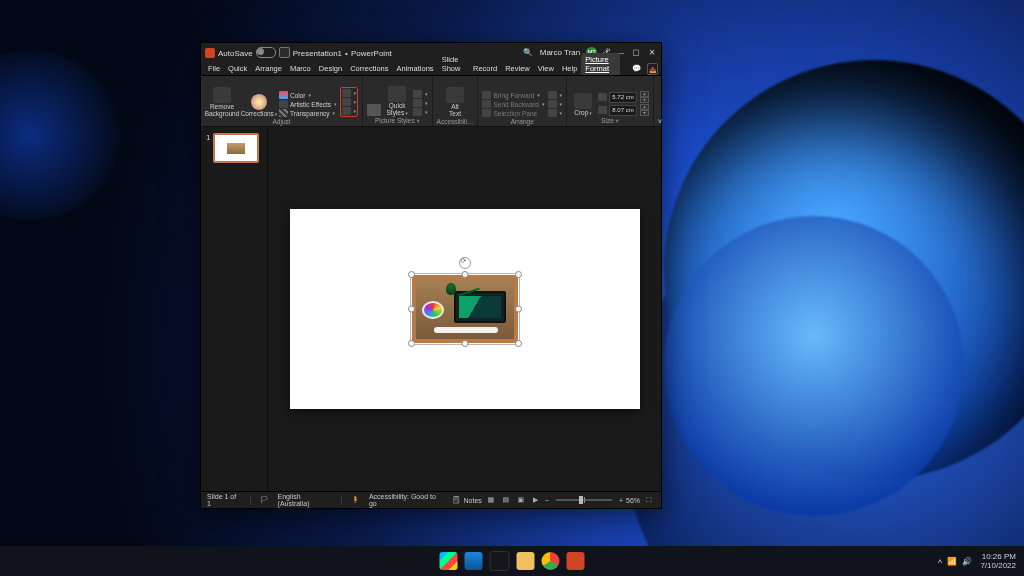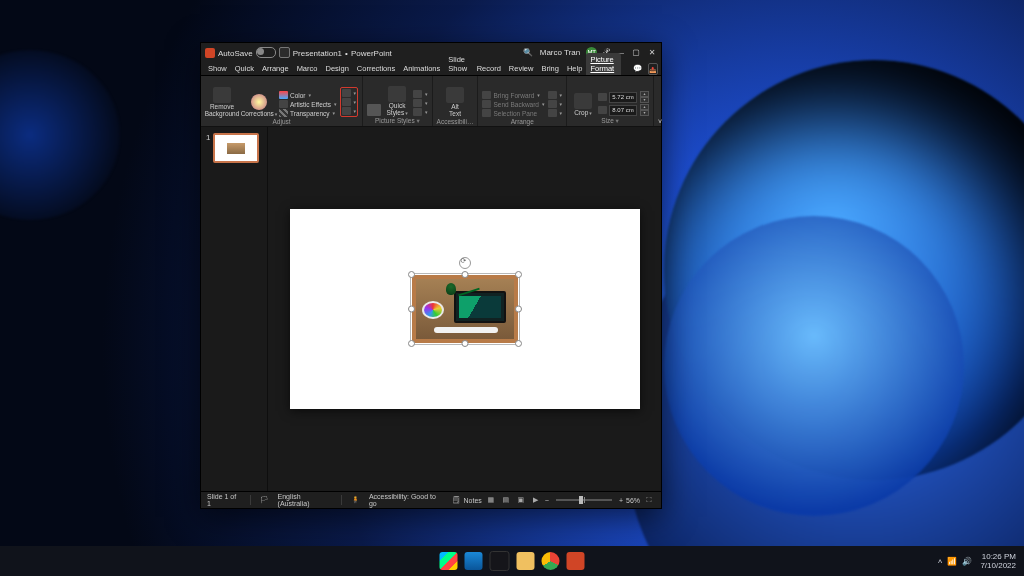--- a/index.html
+++ b/index.html
@@ -132,31 +132,31 @@
           <span>MT</span>
         </div>
       <span>𝒫</span>
       <div class="winbtn">—</div>
       <div class="winbtn">▢</div>
       <div class="winbtn">✕</div>
     </div>
   </div>
 
   <div class="menubar">
-    <span>Show</span>
+    <span>File</span>
     <span>Quick</span>
     <span>Arrange</span>
     <span>Marco</span>
     <span>Design</span>
     <span>Corrections</span>
     <span>Animations</span>
     <span>Slide Show</span>
     <span>Record</span>
     <span>Review</span>
-    <span>Bring</span>
+    <span>View</span>
     <span>Help</span>
     <span class="active">Picture Format</span>
     <span style="flex:1"></span>
     <span>💬</span>
     <div class="share">📤</div>
   </div>
 
   <div class="ribbon">
     <div class="rgroup">
       <div class="tools">

